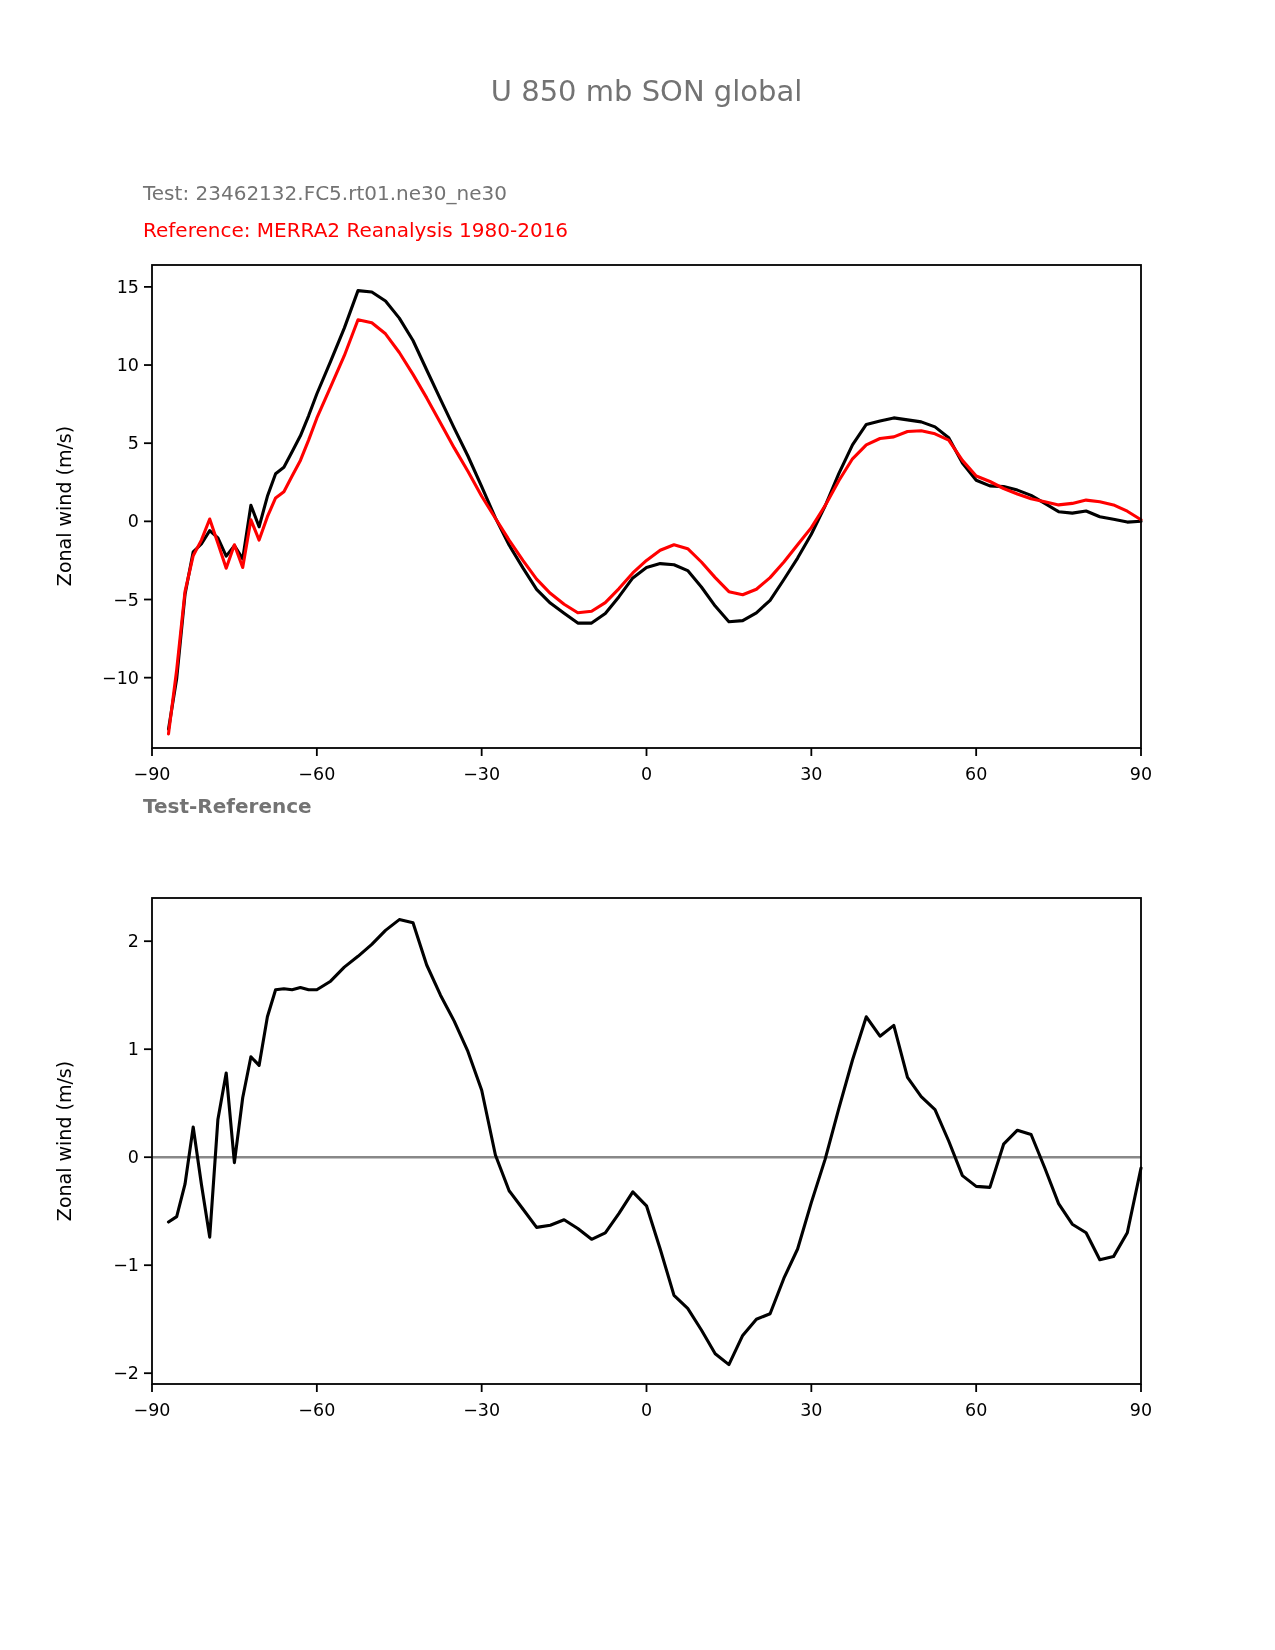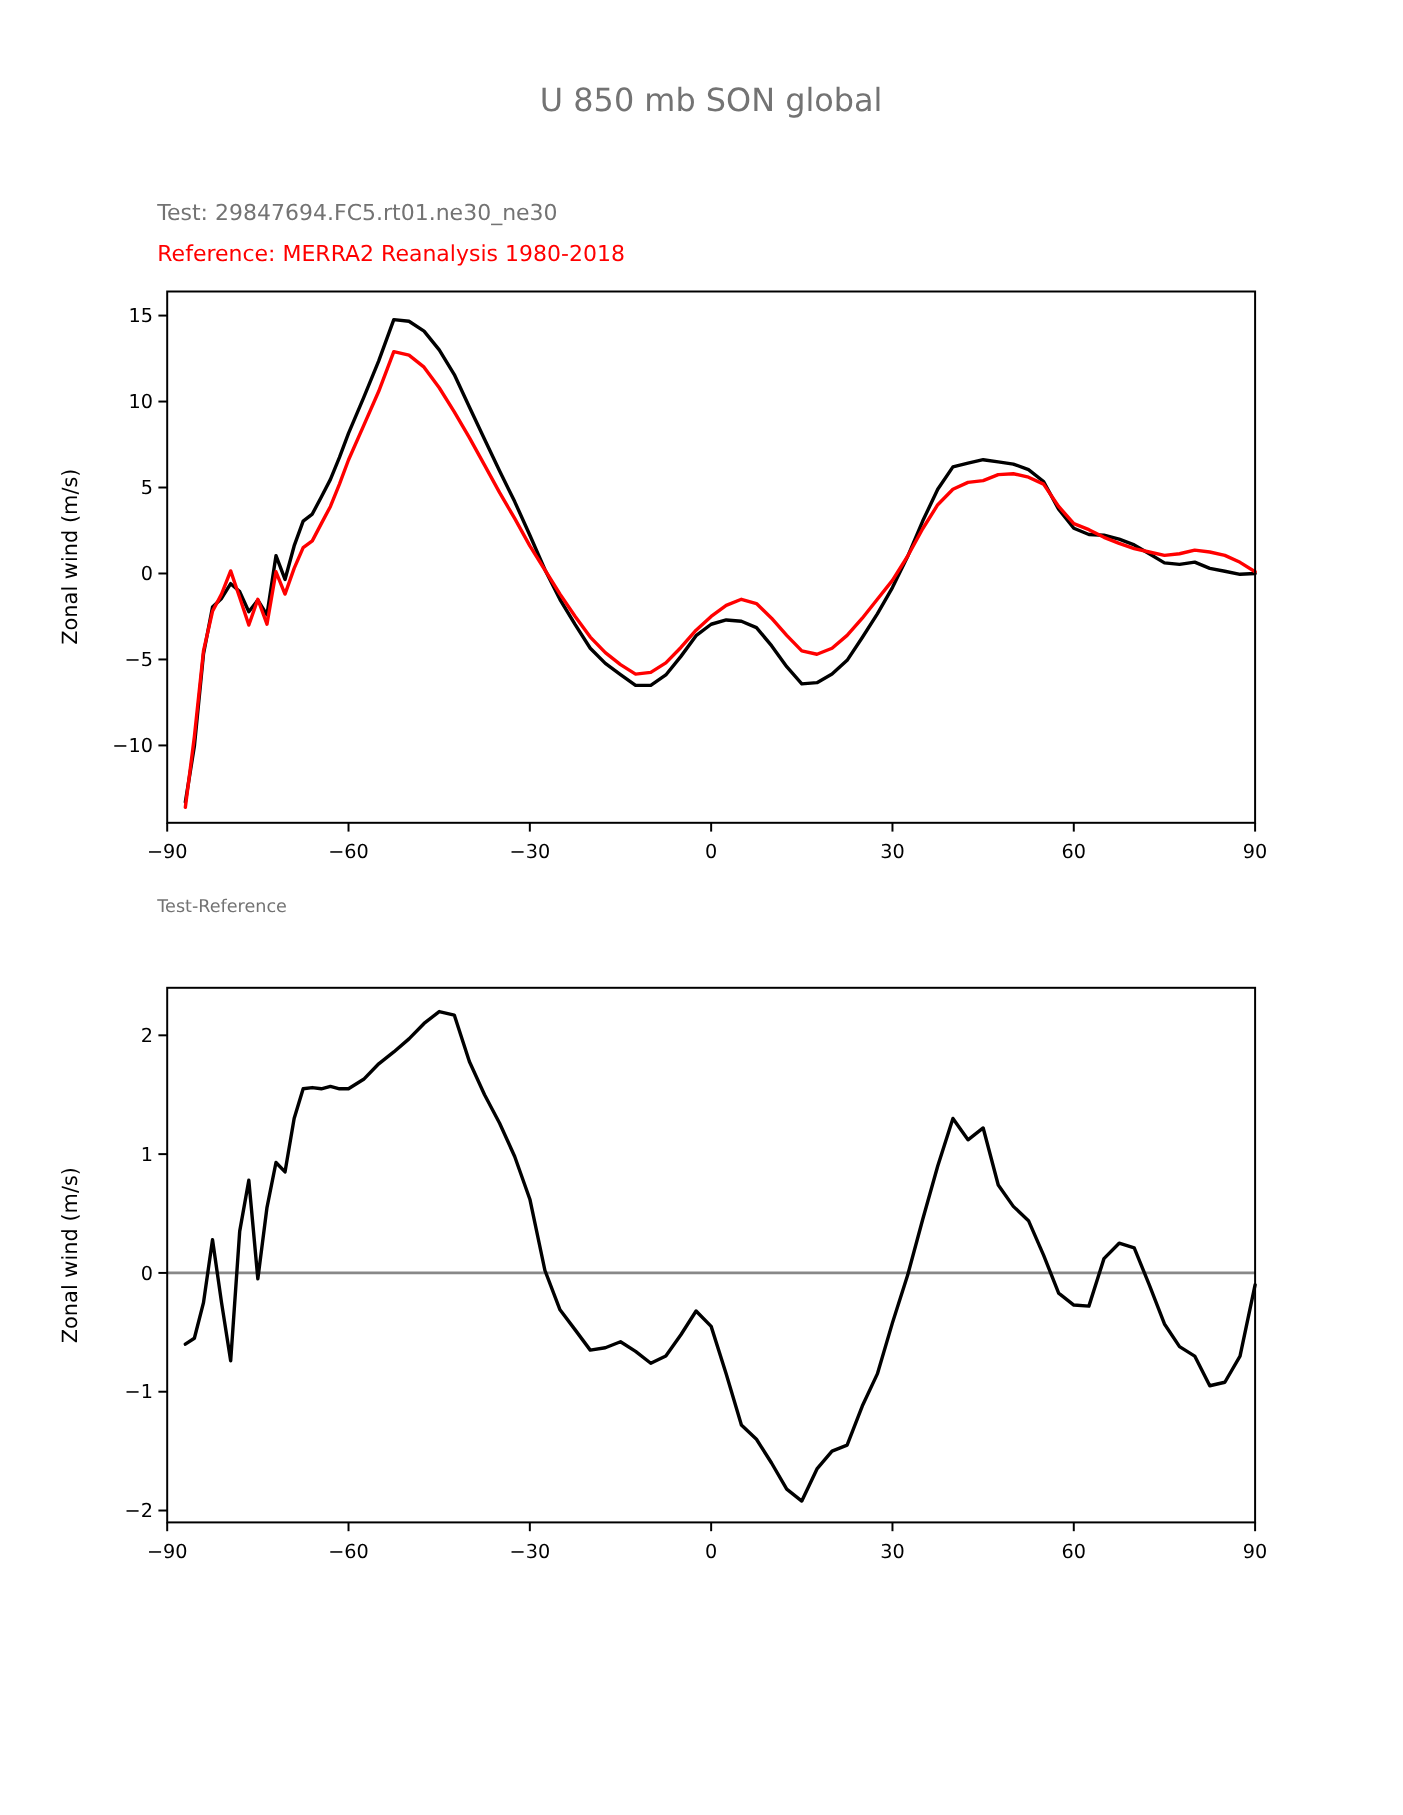--- a/index.html
+++ b/index.html
@@ -2,21 +2,21 @@
 <html><head>
 <meta charset="utf-8">
 <style>
   html,body{margin:0;padding:0;background:#ffffff;}
   .page{position:relative;width:1275px;height:1650px;background:#ffffff;overflow:hidden;
         font-family:"DejaVu Sans", "Liberation Sans", sans-serif;}
   .lbl{position:absolute;color:#737373;white-space:nowrap;}
   #main-title{left:152px;top:74px;width:989px;text-align:center;font-size:29px;}
   #test-label{left:143px;top:181px;font-size:20px;}
   #ref-label{left:143px;top:218px;font-size:20px;}
-  #diff-title{left:143px;top:814px;font-size:16px;}
+  #diff-title{left:143px;top:794px;font-size:20px;font-weight:bold;}
   .ylabel{position:absolute;font-size:19px;color:#000;transform:translate(-50%,-50%) rotate(-90deg);}
   #ylabel1{left:64px;top:506px;}
   #ylabel2{left:64px;top:1141px;}
   #chart-svg{position:absolute;left:0;top:0;}
   svg text{font-family:"DejaVu Sans","Liberation Sans",sans-serif;fill:#000;}
 </style>
 </head>
 <body>
 
 <div class="page">
@@ -72,18 +72,18 @@
       <line x1="144" x2="152" y1="1265.2" y2="1265.2" stroke="#000" stroke-width="1.8"></line>
       <text x="139" y="1271.2" text-anchor="end" font-size="17.5">−1</text>
       <line x1="144" x2="152" y1="1157.2" y2="1157.2" stroke="#000" stroke-width="1.8"></line>
       <text x="139" y="1163.2" text-anchor="end" font-size="17.5">0</text>
       <line x1="144" x2="152" y1="1049.2" y2="1049.2" stroke="#000" stroke-width="1.8"></line>
       <text x="139" y="1055.2" text-anchor="end" font-size="17.5">1</text>
       <line x1="144" x2="152" y1="941.2" y2="941.2" stroke="#000" stroke-width="1.8"></line>
       <text x="139" y="947.2" text-anchor="end" font-size="17.5">2</text>
     </svg>
   <div class="lbl" id="main-title">U 850 mb SON global</div>
-  <div class="lbl" id="test-label">Test: 29847694.FC5.rt01.ne30_ne30</div>
-  <div class="lbl" id="ref-label" style="color: rgb(255, 0, 0);">Reference: MERRA2 Reanalysis 1980-2018</div>
+  <div class="lbl" id="test-label">Test: 23462132.FC5.rt01.ne30_ne30</div>
+  <div class="lbl" id="ref-label" style="color: rgb(255, 0, 0);">Reference: MERRA2 Reanalysis 1980-2016</div>
   <div class="lbl" id="diff-title">Test-Reference</div>
   <div class="ylabel" id="ylabel1">Zonal wind (m/s)</div>
   <div class="ylabel" id="ylabel2">Zonal wind (m/s)</div>
 </div>
 
 </body></html>

